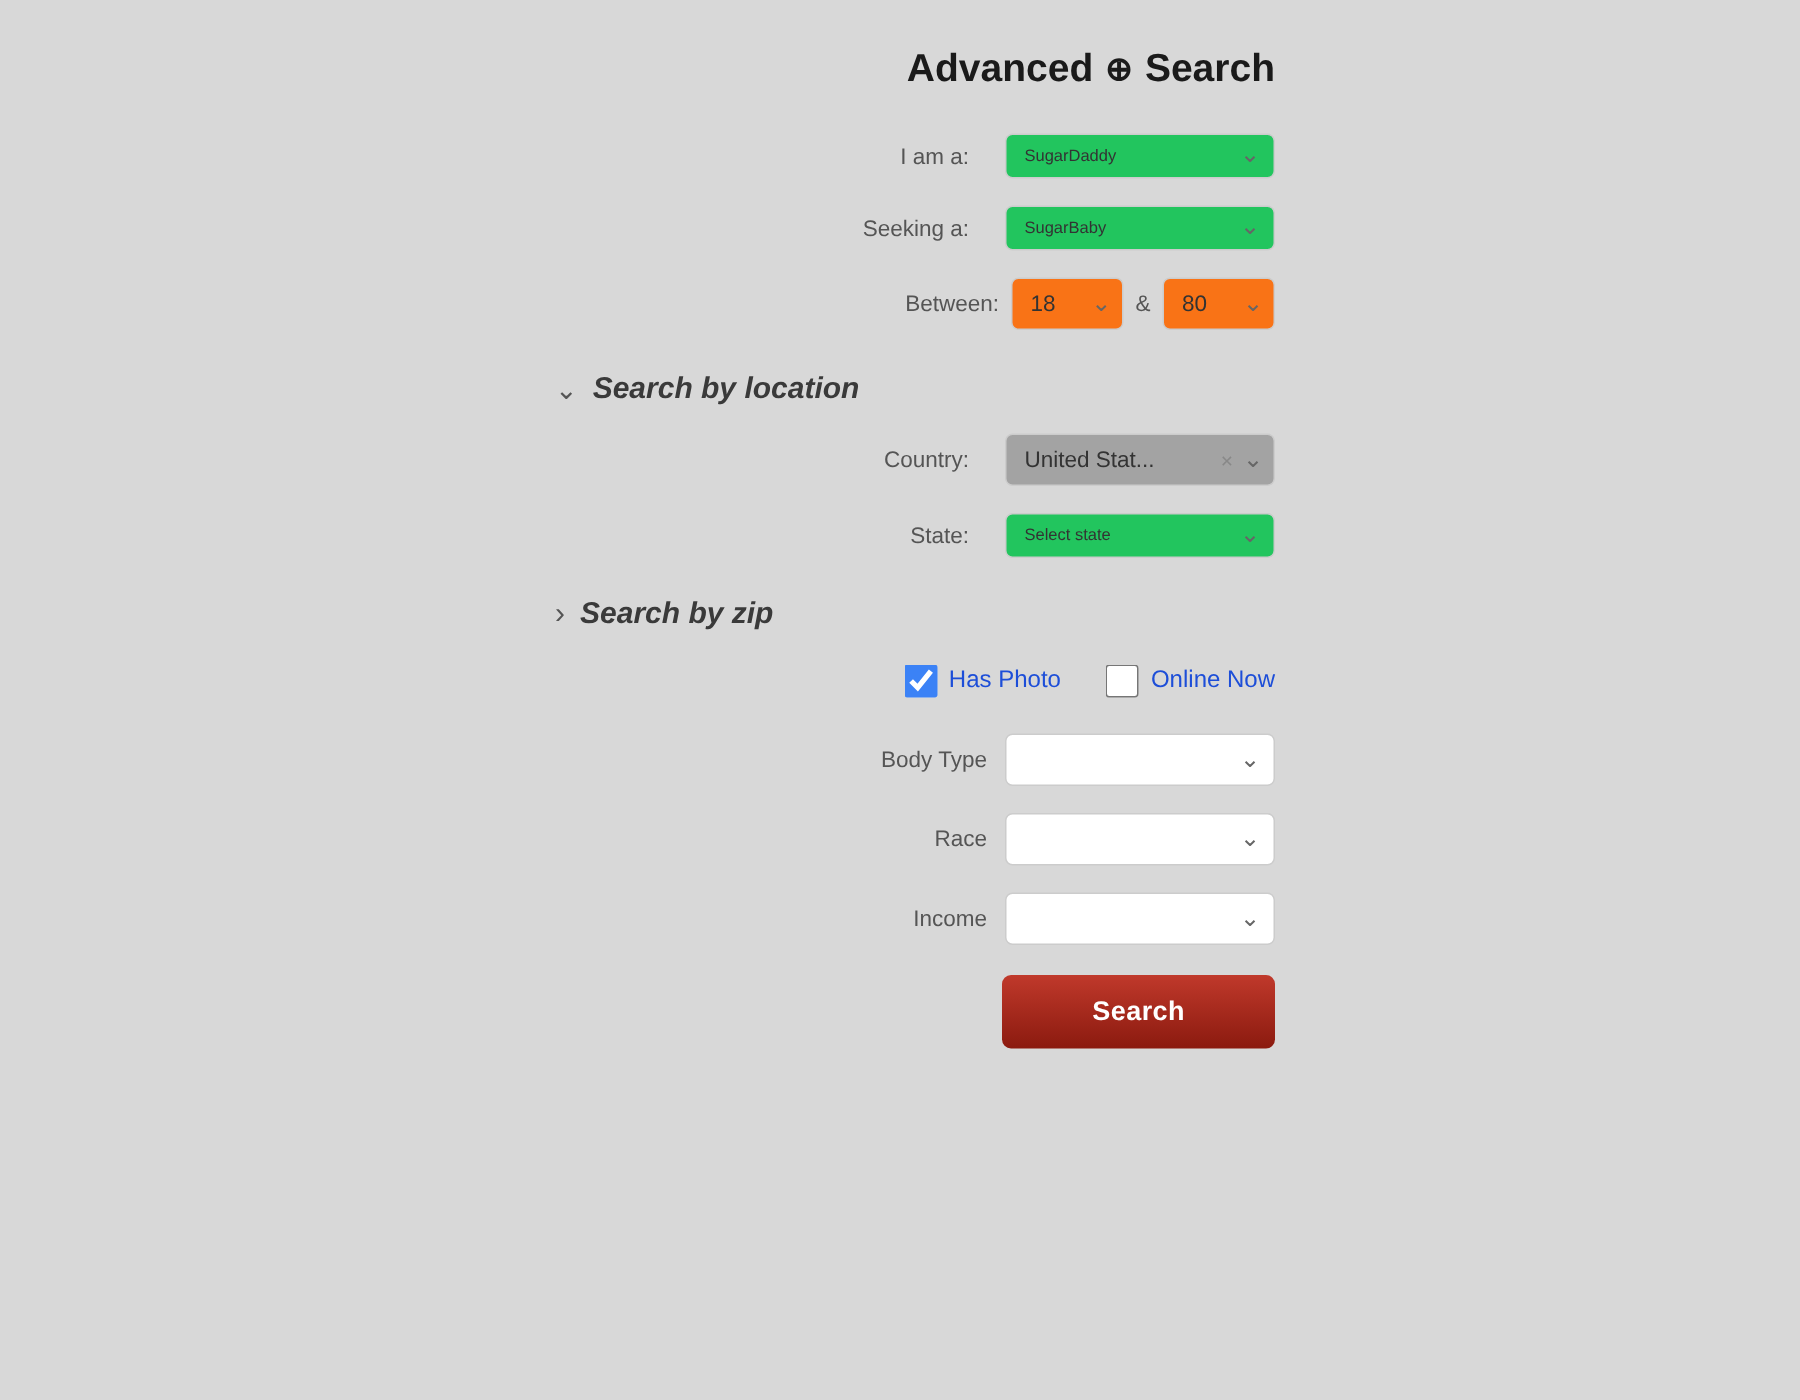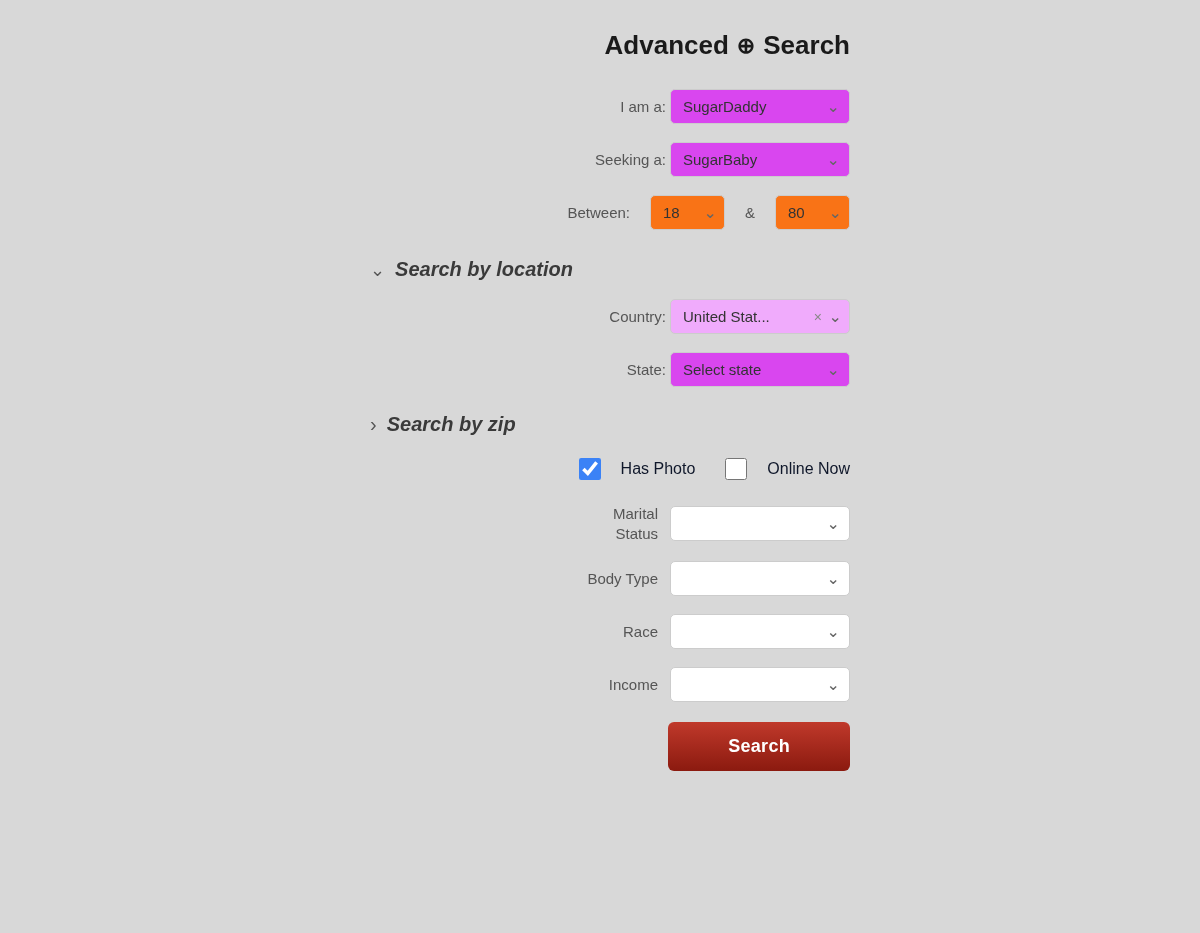--- a/index.html
+++ b/index.html
@@ -41,65 +41,65 @@
       display: flex;
       flex-direction: column;
       gap: 18px;
       margin-bottom: 20px;
     }
 
     .form-row {
       display: flex;
       align-items: center;
       justify-content: flex-end;
-      gap: 4px;
+      gap: 24px;
     }
 
     .form-label {
       font-size: 15px;
       color: #555;
       text-align: right;
       min-width: 90px;
       flex-shrink: 0;
     }
 
     .select-wrapper {
       position: relative;
       display: inline-block;
     }
 
     .select-wrapper select {
       appearance: none;
       -webkit-appearance: none;
-      background: #d946ef;
+      background: #22c55e;
       border: 1px solid #ccc;
       border-radius: 5px;
       padding: 8px 32px 8px 12px;
-      font-size: 15px;
+      font-size: 11px;
       color: #333;
       cursor: pointer;
       width: 180px;
     }
 
     .select-wrapper::after {
       content: '⌄';
       position: absolute;
       right: 10px;
       top: 50%;
       transform: translateY(-55%);
       font-size: 16px;
       color: #666;
       pointer-events: none;
     }
 
     .age-row {
       display: flex;
       align-items: center;
       justify-content: flex-end;
-      gap: 20px;
+      gap: 8px;
     }
 
     .age-select-wrapper {
       position: relative;
       display: inline-block;
     }
 
     .age-select-wrapper select {
       appearance: none;
       -webkit-appearance: none;
@@ -155,21 +155,21 @@
     }
 
     .country-select-inner {
       position: relative;
       display: inline-block;
     }
 
     .country-select-inner select {
       appearance: none;
       -webkit-appearance: none;
-      background: #f0abfc;
+      background: #a3a3a3;
       border: 1px solid #ccc;
       border-radius: 5px;
       padding: 8px 50px 8px 12px;
       font-size: 15px;
       color: #333;
       cursor: pointer;
       width: 180px;
     }
 
     .country-clear-btn {
@@ -223,22 +223,21 @@
     .checkbox-input {
       width: 22px;
       height: 22px;
       cursor: pointer;
       accent-color: #3b82f6;
       border-radius: 4px;
     }
 
     .checkbox-label {
       font-size: 16px;
-      color: #0f172a;
-      margin-left: 12px;
+      color: #1d4ed8;
     }
 
     
     .search-button {
       background: linear-gradient(180deg, #c0392b 0%, #8b1a0f 100%);
       color: #fff;
       border: none;
       border-radius: 6px;
       padding: 14px 60px;
       font-size: 18px;
@@ -411,31 +410,20 @@
       <label class="checkbox-label" for="hasPhoto">Has Photo</label>
     </div>
     <div class="checkbox-item">
       <input type="checkbox" class="checkbox-input" id="onlineNow" style="">
       <label class="checkbox-label" for="onlineNow">Online Now</label>
     </div>
   </div>
 
   <div class="extra-section" style="margin-top: 18px;">
 
-    <div class="extra-row">
-      <label class="extra-label" style="text-align:right;">Marital<br>Status</label>
-      <div class="extra-select-wrapper">
-        <select>
-          <option value="" selected=""></option>
-          <option value="single">Single</option>
-          <option value="married">Married</option>
-          <option value="divorced">Divorced</option>
-        </select>
-      </div>
-    </div>
 
     <div class="extra-row">
       <label class="extra-label">Body Type</label>
       <div class="extra-select-wrapper">
         <select>
           <option value="" selected=""></option>
           <option value="slim">Slim</option>
           <option value="athletic">Athletic</option>
           <option value="average">Average</option>
           <option value="curvy">Curvy</option>

